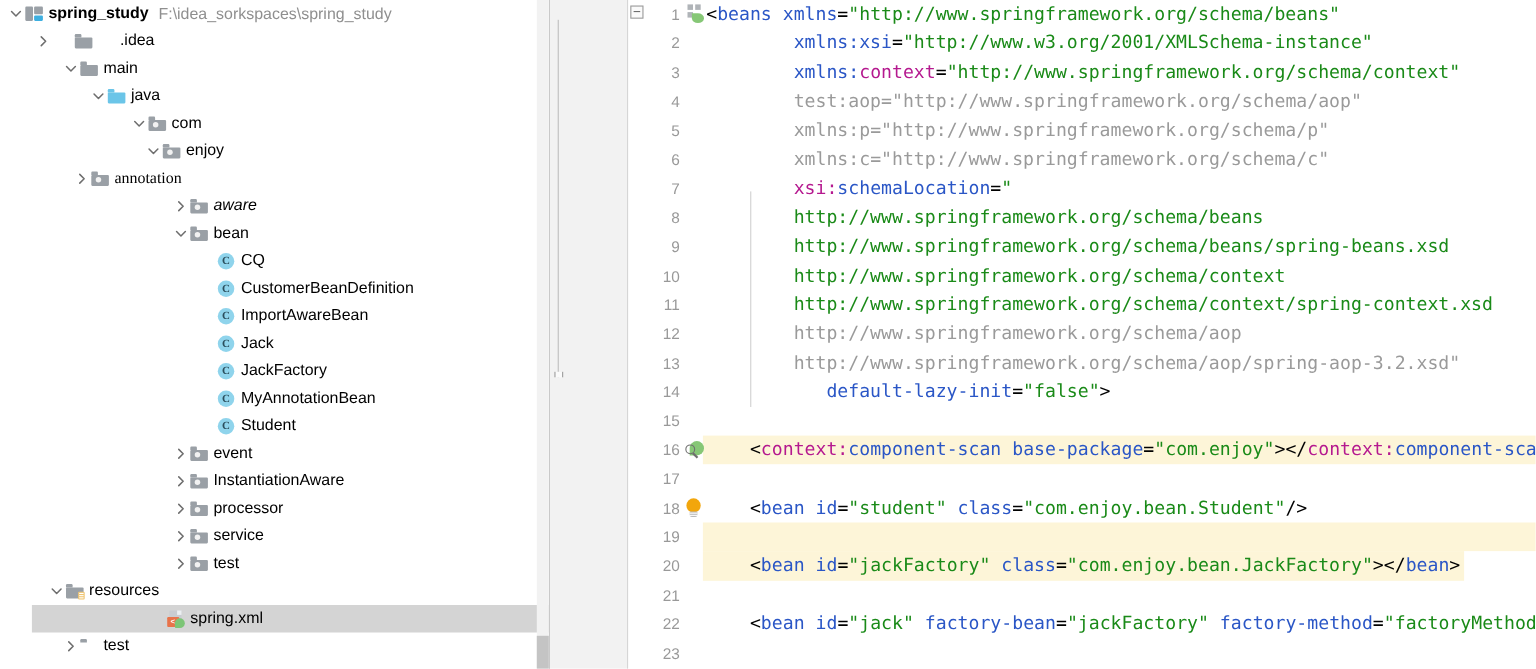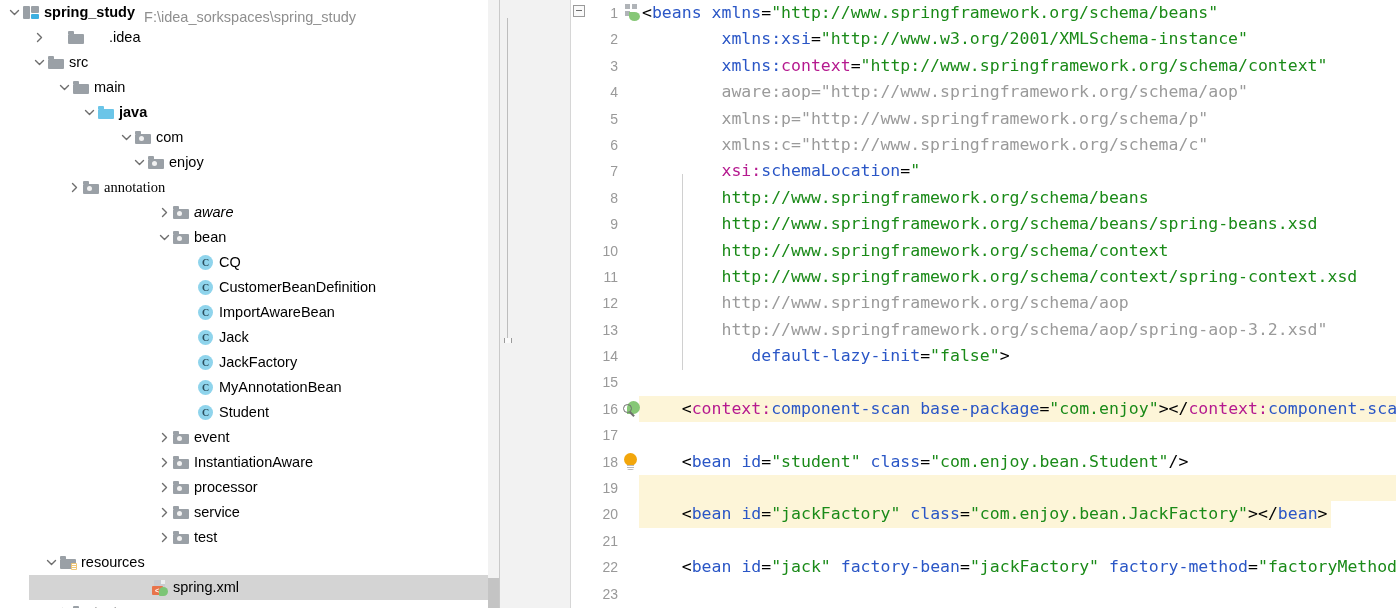--- a/index.html
+++ b/index.html
@@ -120,21 +120,21 @@
   .spring-icon .sq{position:absolute;width:5px;height:5px;background:#b0b4b8;}
   .spring-icon .leafy{position:absolute;left:4px;top:8px;width:11px;height:9px;background:#86c776;border-radius:0 60% 60% 60%;}
 </style>
 </head>
 <body>
 
 <div class="ide">
 
   <div class="tree-panel">
     <div id="tree-rows">
-        <div class="tree-row" style="padding-left: 6px; align-items: flex-end;">
+        <div class="tree-row" style="padding-left: 6px;">
           <span class="twisty">
             <svg width="11" height="11" viewBox="0 0 11 11">
               <path d="M1.5 3.5 L5.5 7.5 L9.5 3.5" fill="none" stroke="#6e6e6e" stroke-width="1.4" stroke-linecap="round" stroke-linejoin="round"></path>
             </svg>
           </span>
           <span class="node-icon">
             <span class="mod-icon">
               <span class="b1"></span>
               <span class="b2"></span>
               <span class="b3"></span>
@@ -150,49 +150,35 @@
             </svg>
           </span>
           <span class="node-icon">
             <span class="fld fld-gray">
               <span class="tab"></span>
               <span class="body"></span>
             </span>
           </span>
           <span class="label">.idea</span>
         </div>
-        <div class="tree-row" style="padding-left: 31px;">
-          <span class="twisty">
-            <svg width="11" height="11" viewBox="0 0 11 11">
-              <path d="M1.5 3.5 L5.5 7.5 L9.5 3.5" fill="none" stroke="#6e6e6e" stroke-width="1.4" stroke-linecap="round" stroke-linejoin="round"></path>
-            </svg>
-          </span>
-          <span class="node-icon">
-            <span class="fld fld-gray">
-              <span class="tab"></span>
-              <span class="body"></span>
-            </span>
-          </span>
-          <span class="label">src</span>
-        </div>
         <div class="tree-row" style="padding-left: 56px;">
           <span class="twisty">
             <svg width="11" height="11" viewBox="0 0 11 11">
               <path d="M1.5 3.5 L5.5 7.5 L9.5 3.5" fill="none" stroke="#6e6e6e" stroke-width="1.4" stroke-linecap="round" stroke-linejoin="round"></path>
             </svg>
           </span>
           <span class="node-icon">
             <span class="fld fld-gray">
               <span class="tab"></span>
               <span class="body"></span>
             </span>
           </span>
           <span class="label">main</span>
         </div>
-        <div class="tree-row" style="padding-left: 81px; font-weight: bold;">
+        <div class="tree-row" style="padding-left: 81px;">
           <span class="twisty">
             <svg width="11" height="11" viewBox="0 0 11 11">
               <path d="M1.5 3.5 L5.5 7.5 L9.5 3.5" fill="none" stroke="#6e6e6e" stroke-width="1.4" stroke-linecap="round" stroke-linejoin="round"></path>
             </svg>
           </span>
           <span class="node-icon">
             <span class="fld fld-blue">
               <span class="tab"></span>
               <span class="body"></span>
             </span>
@@ -448,21 +434,21 @@
 
   <div class="panel-divider"></div>
 
   <div class="editor">
     <div class="gutter"></div>
     <div class="code-area">
       <div id="code-lines">
           <div class="line"><span class="ln">1</span><span class="spring-icon"><span class="sq" style="left:0;top:0"></span><span class="sq" style="left:7px;top:0"></span><span class="sq" style="left:0;top:7px"></span><span class="leafy"></span></span><span class="fold-box"></span><span class="codeline"><span class="t-punct">&lt;</span><span class="t-tag">beans</span><span class="t-punct"> </span><span class="t-attr">xmlns</span><span class="t-eq">=</span><span class="t-str">"http://www.springframework.org/schema/beans"</span></span></div>
           <div class="line"><span class="ln">2</span><span class="codeline"><span class="t-punct">        </span><span class="t-attr">xmlns:xsi</span><span class="t-eq">=</span><span class="t-str">"http://www.w3.org/2001/XMLSchema-instance"</span></span></div>
           <div class="line"><span class="ln">3</span><span class="codeline"><span class="t-punct">        </span><span class="t-attr">xmlns:</span><span class="t-ns">context</span><span class="t-eq">=</span><span class="t-str">"http://www.springframework.org/schema/context"</span></span></div>
-          <div class="line"><span class="ln">4</span><span class="codeline"><span class="t-punct">        </span><span class="t-dim">aware:aop</span><span class="t-dim">=</span><span class="t-dim">"http://www.springframework.org/schema/aop"</span></span></div>
+          <div class="line"><span class="ln">4</span><span class="codeline"><span class="t-punct">        </span><span class="t-dim">test:aop</span><span class="t-dim">=</span><span class="t-dim">"http://www.springframework.org/schema/aop"</span></span></div>
           <div class="line"><span class="ln">5</span><span class="codeline"><span class="t-punct">        </span><span class="t-dim">xmlns:p</span><span class="t-dim">=</span><span class="t-dim">"http://www.springframework.org/schema/p"</span></span></div>
           <div class="line"><span class="ln">6</span><span class="codeline"><span class="t-punct">        </span><span class="t-dim">xmlns:c</span><span class="t-dim">=</span><span class="t-dim">"http://www.springframework.org/schema/c"</span></span></div>
           <div class="line"><span class="ln">7</span><span class="codeline"><span class="t-punct">        </span><span class="t-ns">xsi:</span><span class="t-attr">schemaLocation</span><span class="t-eq">=</span><span class="t-str">"</span></span></div>
           <div class="line"><span class="ln">8</span><span class="codeline"><span class="t-punct">        </span><span class="t-str">http://www.springframework.org/schema/beans</span></span></div>
           <div class="line"><span class="ln">9</span><span class="codeline"><span class="t-punct">        </span><span class="t-str">http://www.springframework.org/schema/beans/spring-beans.xsd</span></span></div>
           <div class="line"><span class="ln">10</span><span class="codeline"><span class="t-punct">        </span><span class="t-str">http://www.springframework.org/schema/context</span></span></div>
           <div class="line"><span class="ln">11</span><span class="codeline"><span class="t-punct">        </span><span class="t-str">http://www.springframework.org/schema/context/spring-context.xsd</span></span></div>
           <div class="line"><span class="ln">12</span><span class="codeline"><span class="t-punct">        </span><span class="t-dim">http://www.springframework.org/schema/aop</span></span></div>
           <div class="line"><span class="ln">13</span><span class="codeline"><span class="t-punct">        </span><span class="t-dim">http://www.springframework.org/schema/aop/spring-aop-3.2.xsd"</span></span></div>
           <div class="line"><span class="ln">14</span><span class="codeline"><span class="t-punct">           </span><span class="t-attr">default-lazy-init</span><span class="t-eq">=</span><span class="t-str">"false"</span><span class="t-punct">&gt;</span></span></div>

